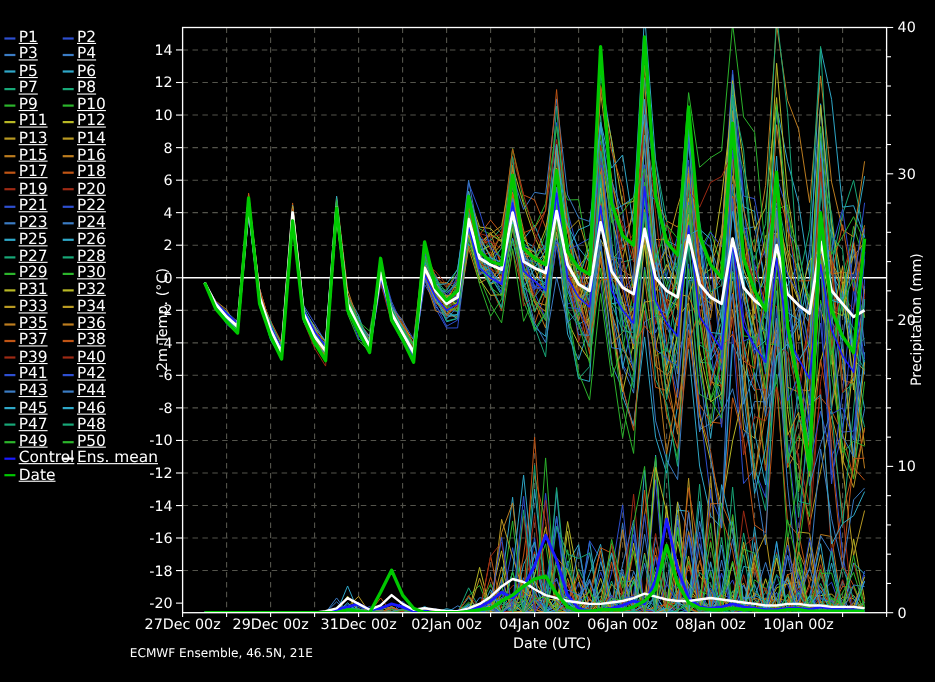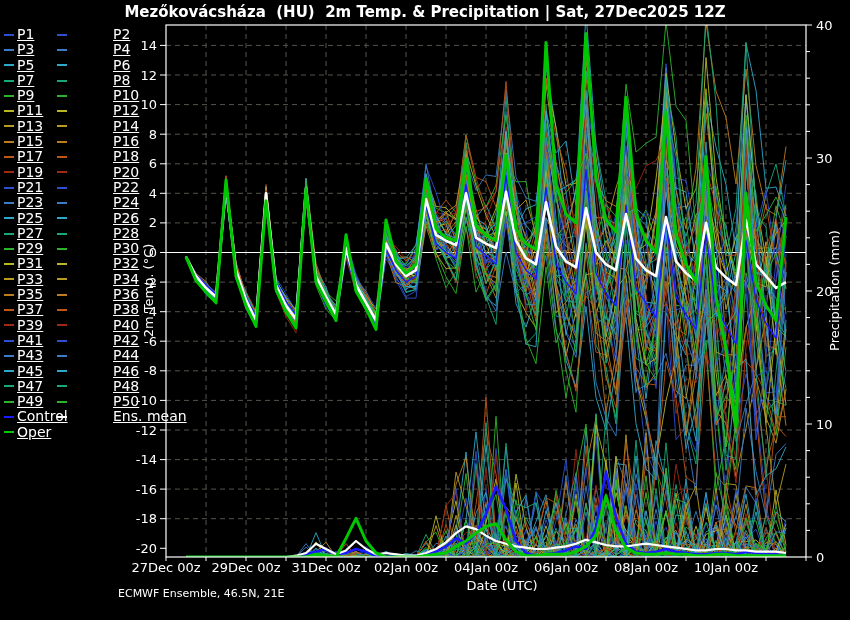--- a/index.html
+++ b/index.html
@@ -2,21 +2,21 @@
 <html><head>
 <meta charset="utf-8">
 <style>
   html,body{margin:0;padding:0;background:#000;}
   body{width:850px;height:620px;overflow:hidden;font-family:"DejaVu Sans",sans-serif;color:#fff;}
   .screen{position:relative;width:850px;height:620px;background:#000;}
   .title{position:absolute;top:3px;left:0;width:100%;text-align:center;font-weight:bold;font-size:15px;white-space:pre;}
   .legend{position:absolute;left:4px;top:27px;}
   .lrow{display:flex;height:15.3px;line-height:15.3px;font-size:14px;text-decoration:underline;}
   .lcell{display:flex;align-items:center;width:53px;}
-  .lcell.wide{width:auto;gap:43px;}
+  .lcell.wide{width:auto;}
   .sw{display:inline-block;width:10px;height:2px;margin-right:3px;flex:0 0 10px;}
   .llabel{white-space:nowrap;}
   svg{position:absolute;left:0;top:0;}
   .grid{stroke:#54544c;stroke-width:1;stroke-dasharray:5 4;fill:none;}
   .zero{stroke:#ffffff;stroke-width:1.2;}
   .frame{fill:none;stroke:#ffffff;stroke-width:1.2;}
   .member{fill:none;stroke-width:0.9;}
   .thick{fill:none;stroke-linejoin:round;}
   .tickline{stroke:#ffffff;stroke-width:1;}
   text{fill:#ffffff;font-size:13px;font-family:"DejaVu Sans",sans-serif;}
@@ -24,21 +24,20 @@
   #temp-axis-title{left:88px;top:283px;width:120px;transform:rotate(-90deg);}
   #precip-axis-title{left:766px;top:283px;width:136px;transform:rotate(-90deg);}
   #x-axis-title{left:432px;top:578px;width:140px;font-size:13px;}
   .footer-left{position:absolute;left:118px;top:587px;font-size:11px;}
   .footer-right{position:absolute;right:50px;top:587px;font-size:17px;}
 </style>
 </head>
 <body>
 
 <div class="screen">
-  <div class="title">Mezőkovácsháza  (HU)  2m Temp. &amp; Precipitation | Sat, 27Dec2025 12Z</div>
   <div class="legend" id="legend">
       <div class="lrow">
         <div class="lcell">
           <span class="sw" style="background: rgb(46, 79, 208);"></span>
           <span class="llabel">P1</span>
         </div>
         <div class="lcell wide">
           <span class="sw" style="background: rgb(46, 79, 208);"></span>
           <span class="llabel">P2</span>
         </div>
@@ -289,21 +288,21 @@
           <span class="llabel">Control</span>
         </div>
         <div class="lcell wide">
           <span class="sw" style="background: rgb(255, 255, 255);"></span>
           <span class="llabel">Ens. mean</span>
         </div>
       </div>
       <div class="lrow">
         <div class="lcell">
           <span class="sw" style="background: rgb(0, 200, 0);"></span>
-          <span class="llabel">Oper</span>
+          <span class="llabel">Date</span>
         </div>
       </div>
     </div>
   <svg id="chart" width="850" height="620" viewBox="0 0 850 620">
       <defs>
         <clipPath id="pc">
           <rect x="166" y="25" width="640" height="532"></rect>
         </clipPath>
       </defs>
       <g>

